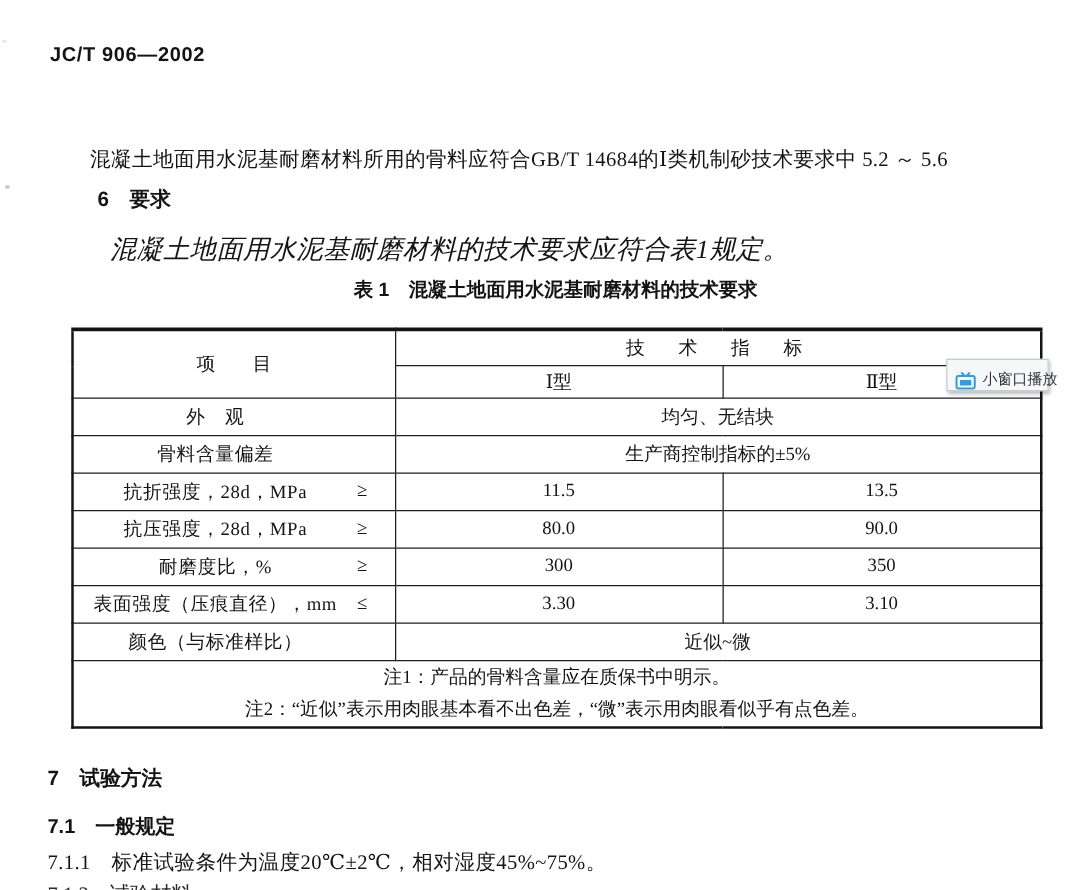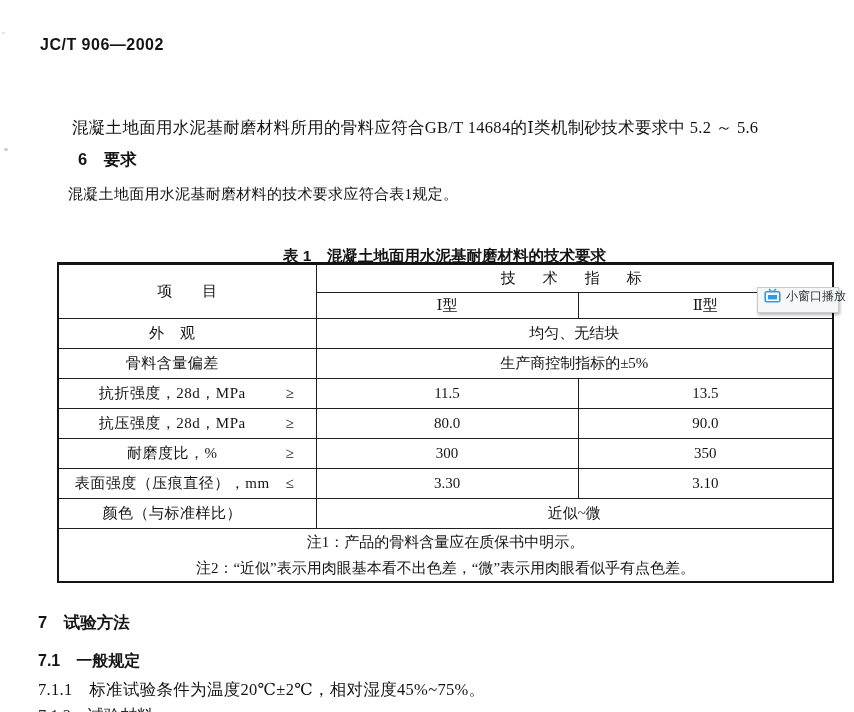--- a/index.html
+++ b/index.html
@@ -14,24 +14,24 @@
   
   .doc-number{left:40px;top:36px;font-size:16px;font-weight:bold;letter-spacing:.5px;
     font-family:"Liberation Sans","DejaVu Sans",sans-serif;}
 
   
   .intro{left:38px;top:82px;width:800px;font-size:16.5px;line-height:28px;letter-spacing:.3px;}
   .intro .l1{padding-left:34px;margin-top:32px;}
 
   
   .sec6-heading{left:38px;top:149px;font-size:16.5px;margin-left:40px;}
-  .sec6-body{left:68px;top:185px;font-size:15px;letter-spacing:.3px;}
+  .sec6-body{left:88px;top:185px;font-size:21px;letter-spacing:.3px;font-style:italic;}
 
   
-  .tbl-caption{left:57px;top:222px;width:775px;text-align:center;font-size:15.5px;margin-top:24px;}
+  .tbl-caption{left:57px;top:222px;width:775px;text-align:center;font-size:15.5px;}
 
   
   table.spec{border-collapse:collapse;position:absolute;left:57px;top:262px;width:775px;
     table-layout:fixed;border:2px solid #141414;border-top-width:3px;}
   table.spec td{border:1px solid #1f1f1f;text-align:center;font-size:15px;padding:0;
     height:29px;vertical-align:middle;}
   table.spec tr.hdr1 td{height:27px;}
   table.spec tr.hdr2 td{height:25px;}
   table.spec .group-h{letter-spacing:6px;text-align:center;}
   .lc{display:flex;align-items:center;width:100%;justify-content:flex-end;}
@@ -42,21 +42,21 @@
   
   .sec7-heading{left:38px;top:612px;font-size:16.5px;}
   .sec71-heading{left:38px;top:651px;font-size:16px;}
   .sec711{left:38px;top:679px;font-size:16.5px;letter-spacing:.3px;}
   .sec712-cutoff{left:38px;top:705px;font-size:16.5px;color:#2a2a2a;}
 
   
   .pip-overlay{
     left:757px;top:287px;width:82px;height:26px;z-index:9;
     background:#f6f7f8;border:1px solid #c7cbd0;box-shadow:1px 2px 3px rgba(0,0,0,.28);
-    display:flex;align-items:flex-start;gap:5px;padding:0 6px;box-sizing:border-box;
+    display:flex;align-items:flex-end;gap:5px;padding:0 6px;box-sizing:border-box;
     font-family:"Liberation Sans","DejaVu Sans",sans-serif;cursor:pointer;
   }
   .pip-overlay .pip-label{font-size:12px;color:#333;white-space:nowrap;}
   .pip-overlay svg{display:block;}
 
   
   .speck{background:#c9c9c9;border-radius:50%;}
 </style>
 </head>
 <body>

